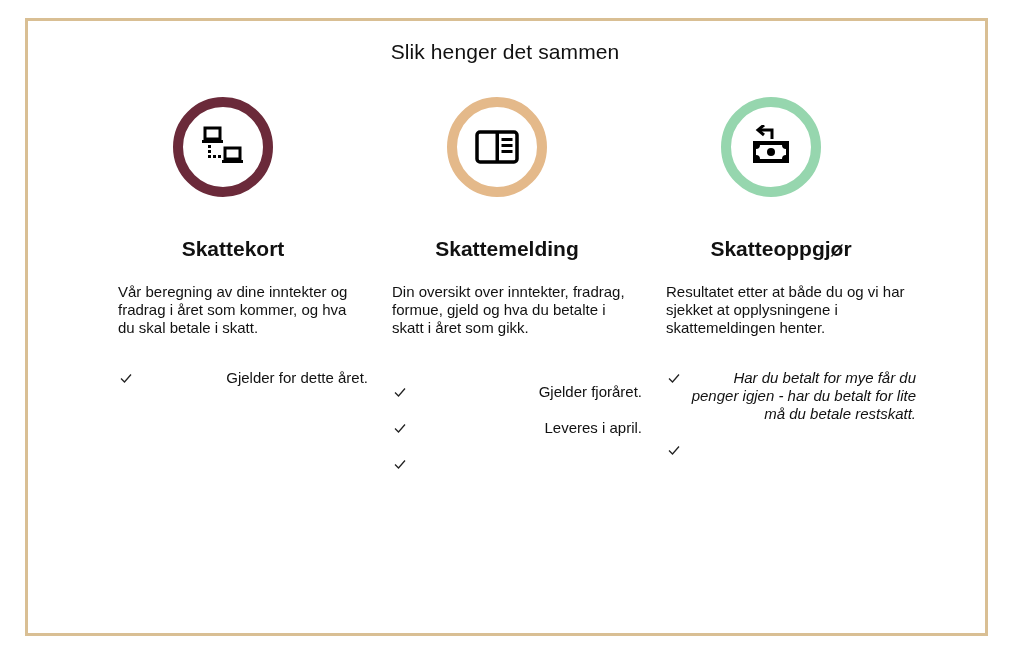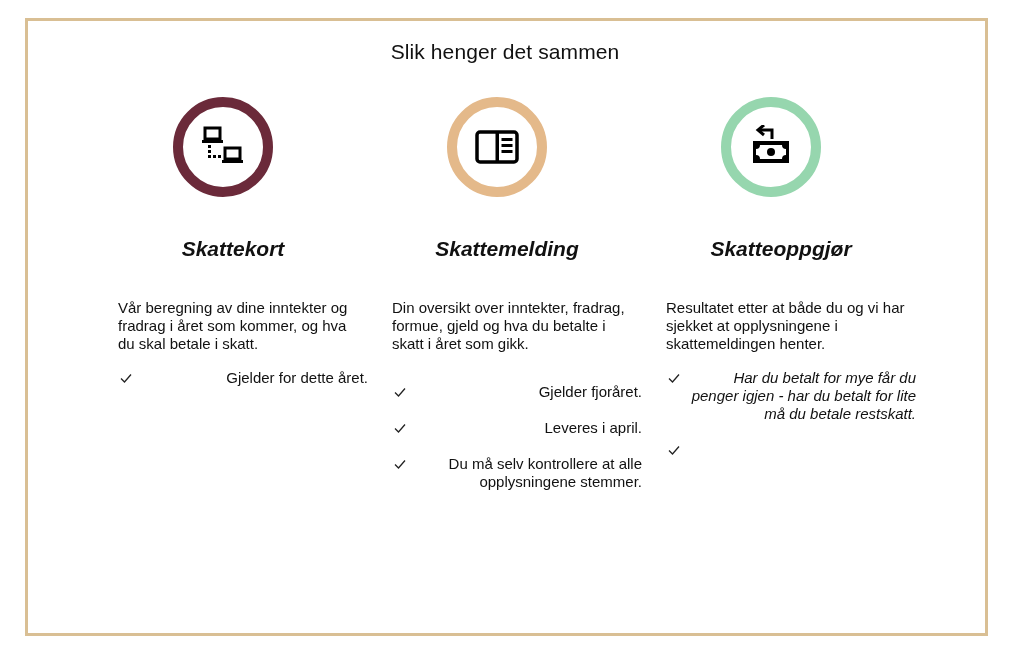--- a/index.html
+++ b/index.html
@@ -2,22 +2,22 @@
 <html><head>
 <meta charset="utf-8">
 <style>
   html, body { margin: 0; padding: 0; background: #ffffff; }
   body { width: 1010px; height: 660px; position: relative; font-family: "Liberation Sans", sans-serif; color: #111111; overflow: hidden; }
   .frame { position: absolute; left: 25px; top: 18px; width: 957px; height: 612px; border: 3px solid #d9bf94; background: #fff; }
   .title { position: absolute; left: 0; right: 0; top: 40px; text-align: center; font-size: 21px; font-weight: normal; letter-spacing: 0.1px; }
   .col { position: absolute; top: 0; width: 250px; }
   .circle { position: absolute; width: 100px; height: 100px; border-radius: 50%; box-sizing: border-box; border-width: 10px; border-style: solid; top: 97px; }
   .circle svg { position: absolute; left: 50%; top: 50%; transform: translate(-50%, -50%); }
-  .heading { position: absolute; top: 237px; font-size: 21px; font-weight: bold; text-align: center; width: 250px; font-style: italic; }
-  .intro { position: absolute; top: 283px; font-size: 15px; line-height: 18px; width: 240px; margin-top: 16px; }
+  .heading { position: absolute; top: 237px; font-size: 21px; font-weight: bold; text-align: center; width: 250px; }
+  .intro { position: absolute; top: 283px; font-size: 15px; line-height: 18px; width: 240px; }
   ul.checks { position: absolute; list-style: none; margin: 0; padding: 0; width: 250px; text-align: right; }
   ul.checks li { position: relative; padding-left: 25px; font-size: 15px; line-height: 18px; margin-bottom: 18px; }
   ul.checks li .chk { position: absolute; left: 2px; top: 4px; width: 12px; height: 10px; }
 </style>
 </head>
 <body>
 
 <div class="frame"></div>
 
 <div class="title">Slik henger det sammen</div>
@@ -70,21 +70,20 @@
     <li>
       <svg class="chk" viewBox="0 0 12 10">
           <path d="M1 5.5 L4.5 9 L11 1.5" fill="none" stroke="#222" stroke-width="1.3"></path>
         </svg>
       <span>Leveres i april.</span>
     </li>
     <li>
       <svg class="chk" viewBox="0 0 12 10">
           <path d="M1 5.5 L4.5 9 L11 1.5" fill="none" stroke="#222" stroke-width="1.3"></path>
         </svg>
-      <span>Du må selv kontrollere at alle opplysningene stemmer.</span>
     </li>
   </ul>
 </div>
 
 <div class="col" style="left:656px;">
   <div class="circle" style="left:65px; border-color:#96d6ae;">
     <svg width="40" height="44" viewBox="0 0 40 44">
       <path d="M21 14 V5 H8" fill="none" stroke="#000" stroke-width="3"></path>
       <path d="M13 0 L7 5 L13 10" fill="none" stroke="#000" stroke-width="3"></path>
       <path d="M2 16 H38 V38 H2 Z M9 20 Q9 24 5 24 V30 Q9 30 9 34 H31 Q31 30 35 30 V24 Q31 24 31 20 Z" fill="#000" fill-rule="evenodd"></path>

